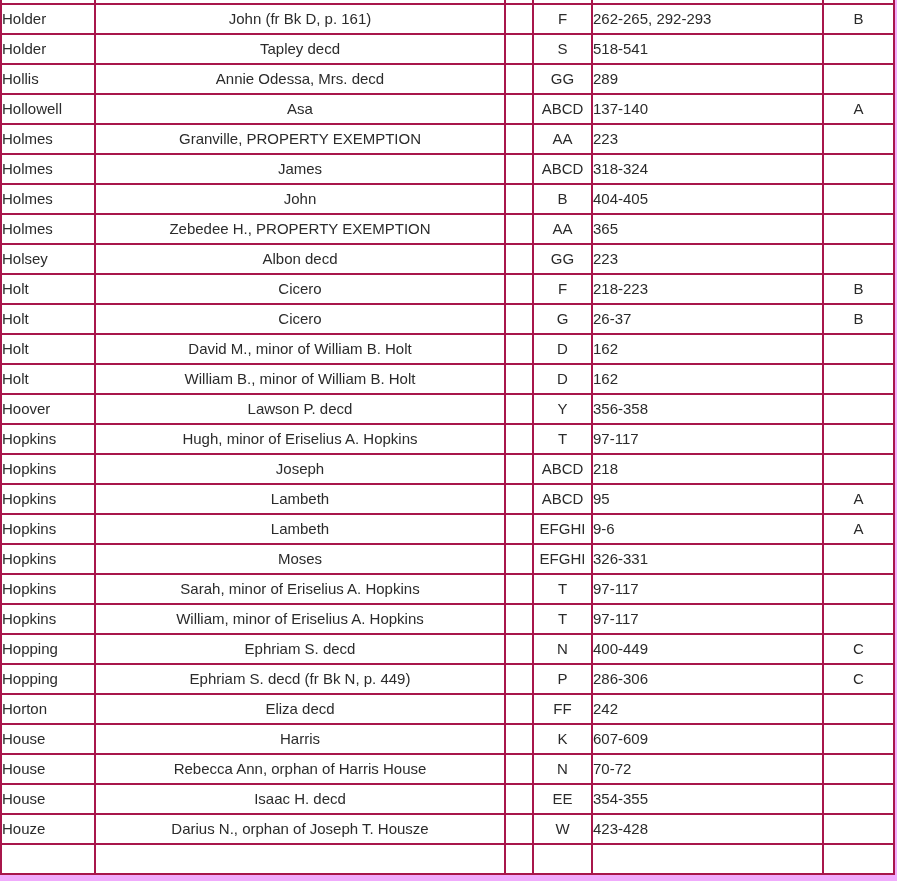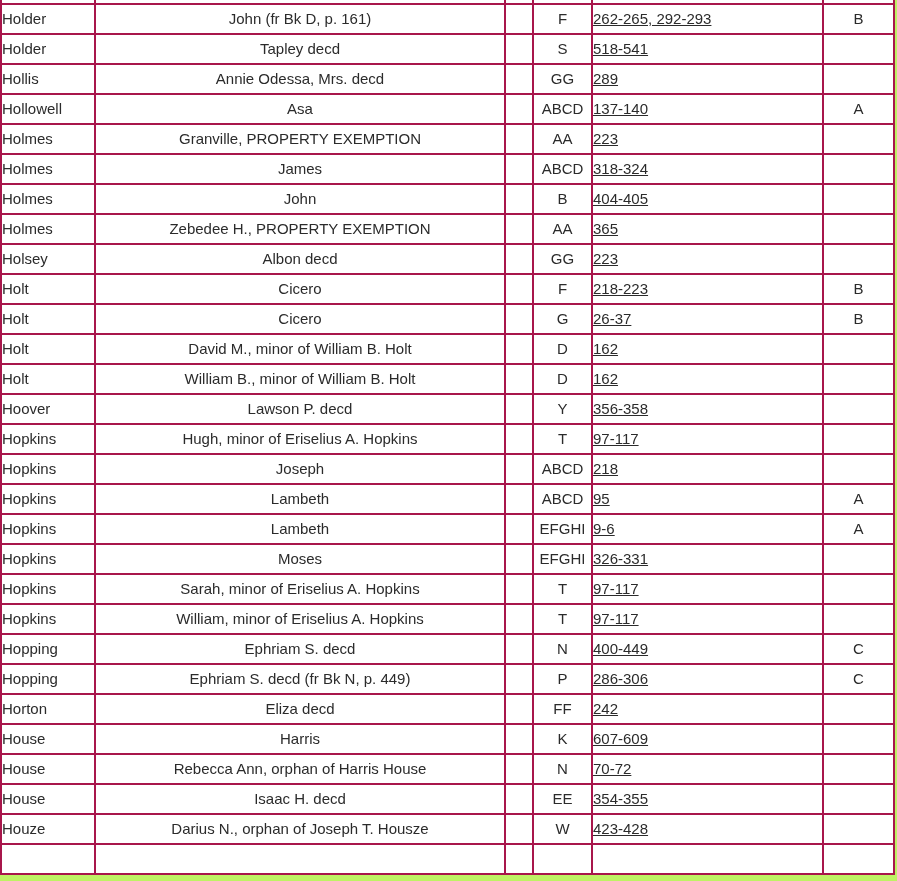--- a/index.html
+++ b/index.html
@@ -5,21 +5,21 @@
   html, body {
     margin: 0;
     padding: 0;
     background: #ffffff;
   }
   .viewport {
     position: relative;
     width: 897px;
     height: 881px;
     overflow: hidden;
-    background: #bef264;
+    background: #f0abfc;
     font-family: "Liberation Sans", sans-serif;
   }
   table.index-table {
     border-collapse: collapse;
     table-layout: fixed;
     width: 895px;
     margin-top: -27px;
     margin-left: 0;
   }
   table.index-table td {
@@ -32,21 +32,21 @@
     white-space: nowrap;
     overflow: hidden;
     box-sizing: content-box;
     line-height: 28px;
     background: #ffffff;
   }
   td.c-surname { padding-left: 7px; text-align: left; }
   td.c-name    { padding-left: 7px; text-align: center; }
   td.c-spacer  { }
   td.c-code    { text-align: center; }
-  td.c-pages   { padding-left: 4px; text-align: left; text-decoration: underline; }
+  td.c-pages   { padding-left: 4px; text-align: left; }
   td.c-note    { text-align: center; }
   tr.partial-row td { height: 28px; }
 </style>
 </head>
 <body>
 
 <div class="viewport">
   <table class="index-table">
     <colgroup>
       <col style="width:94px">

